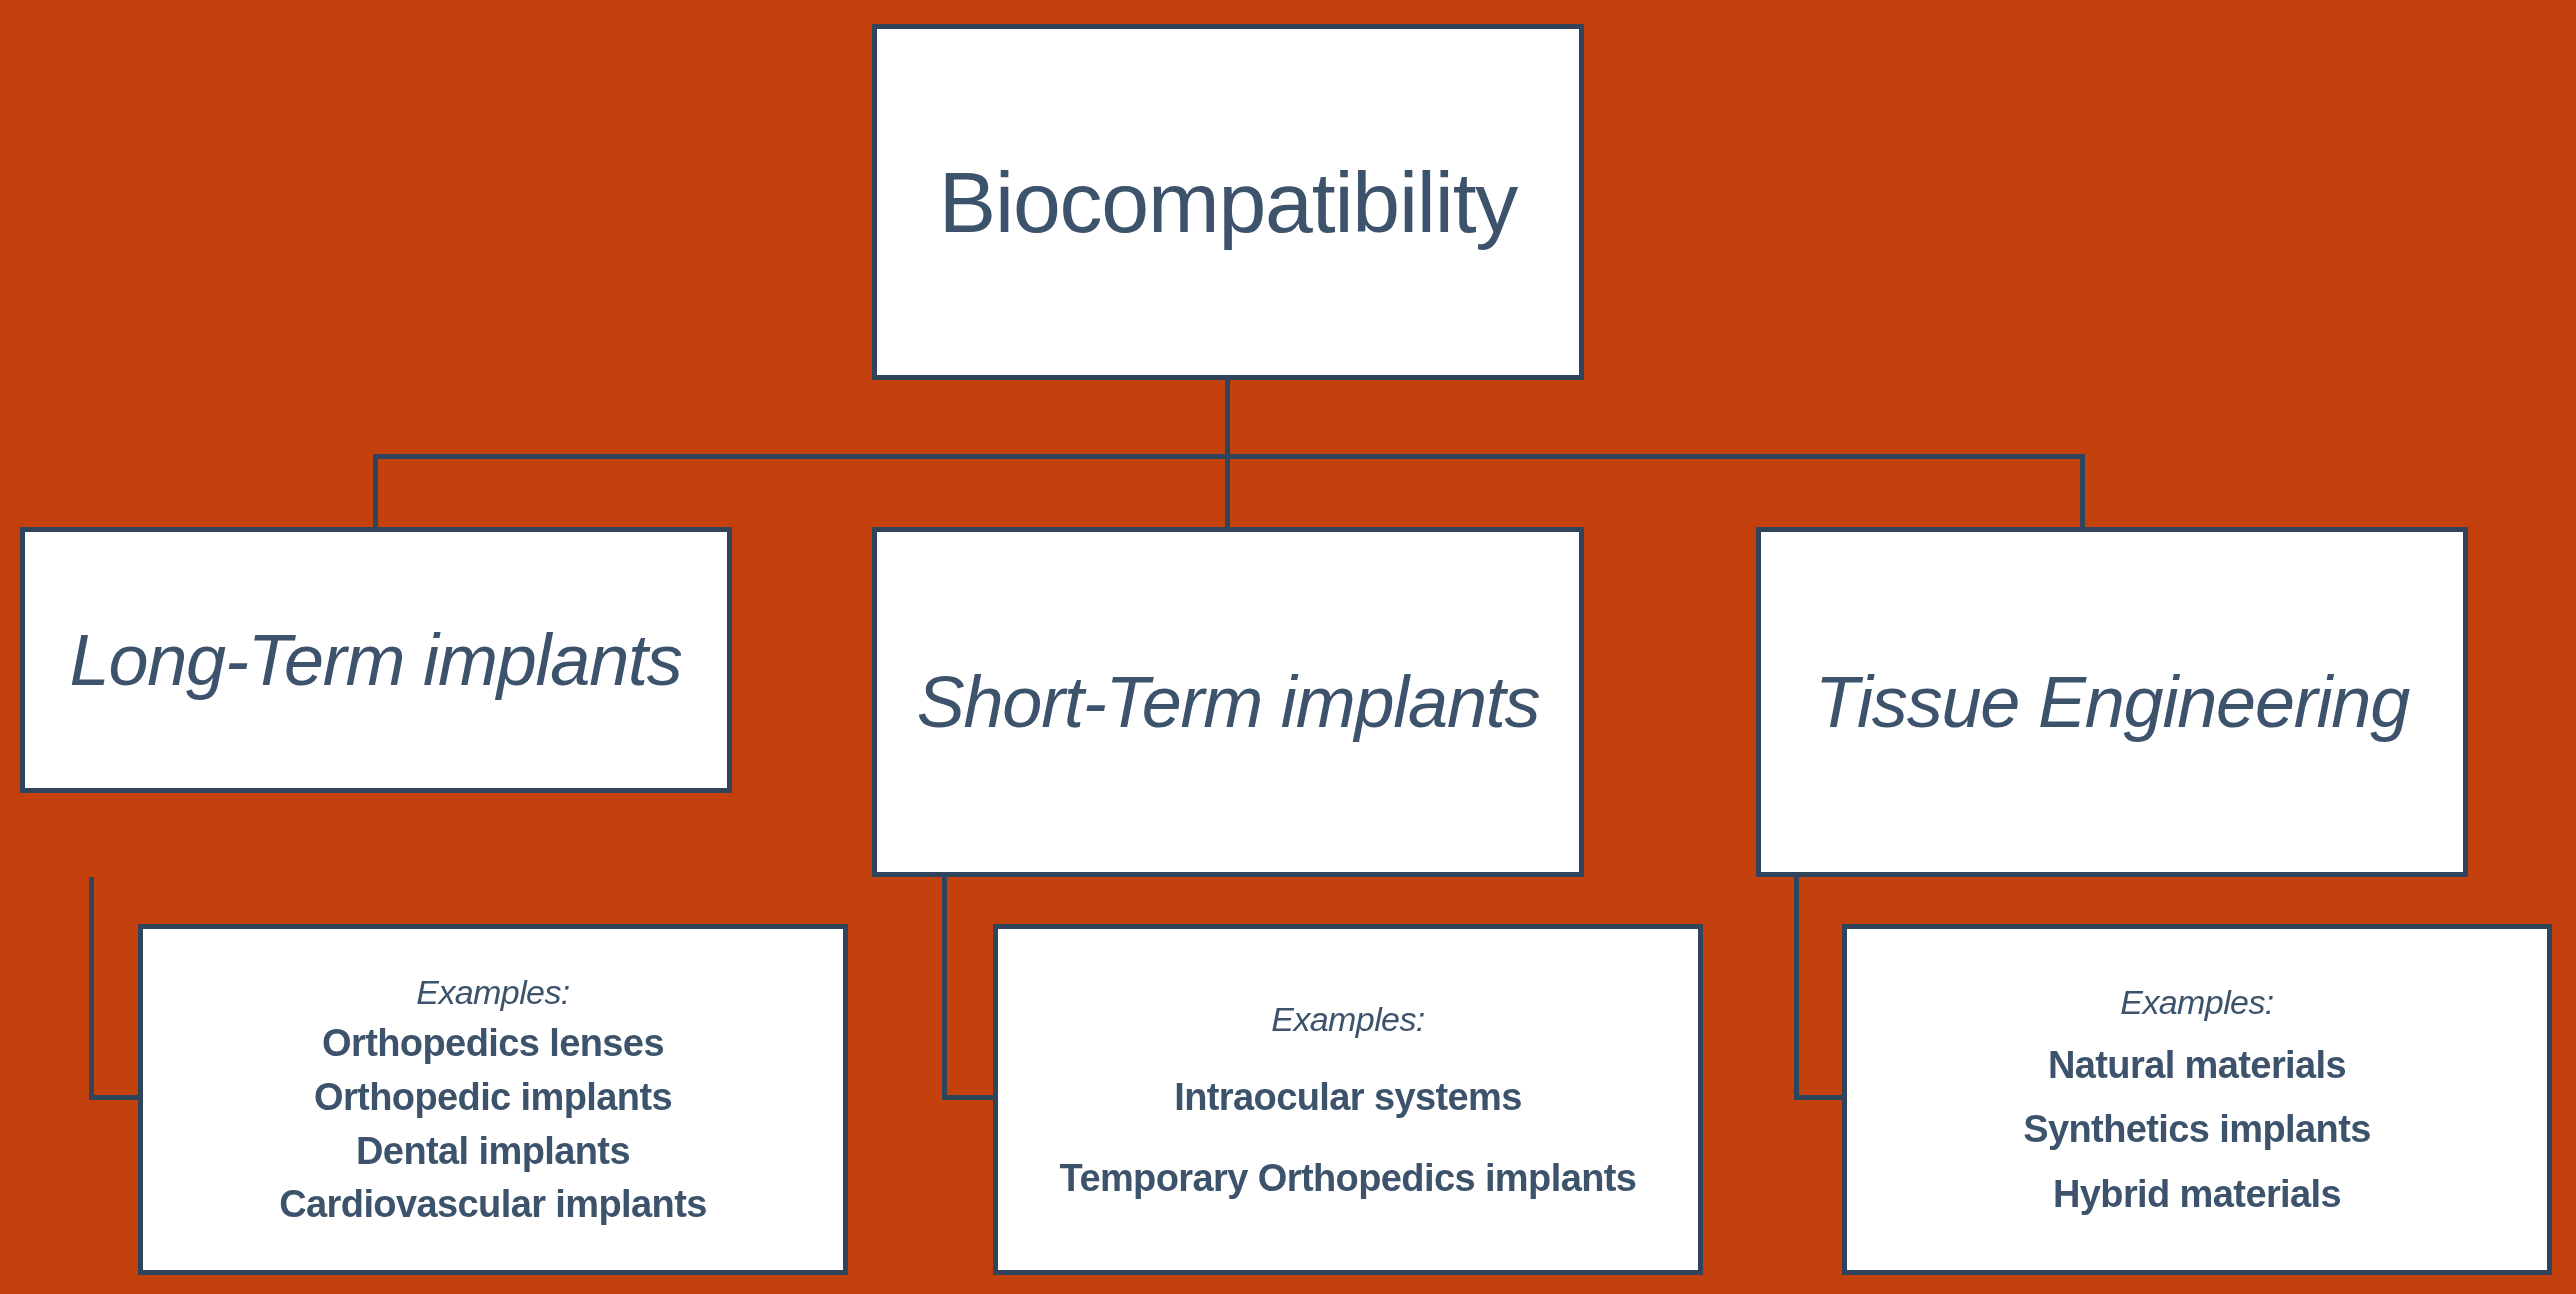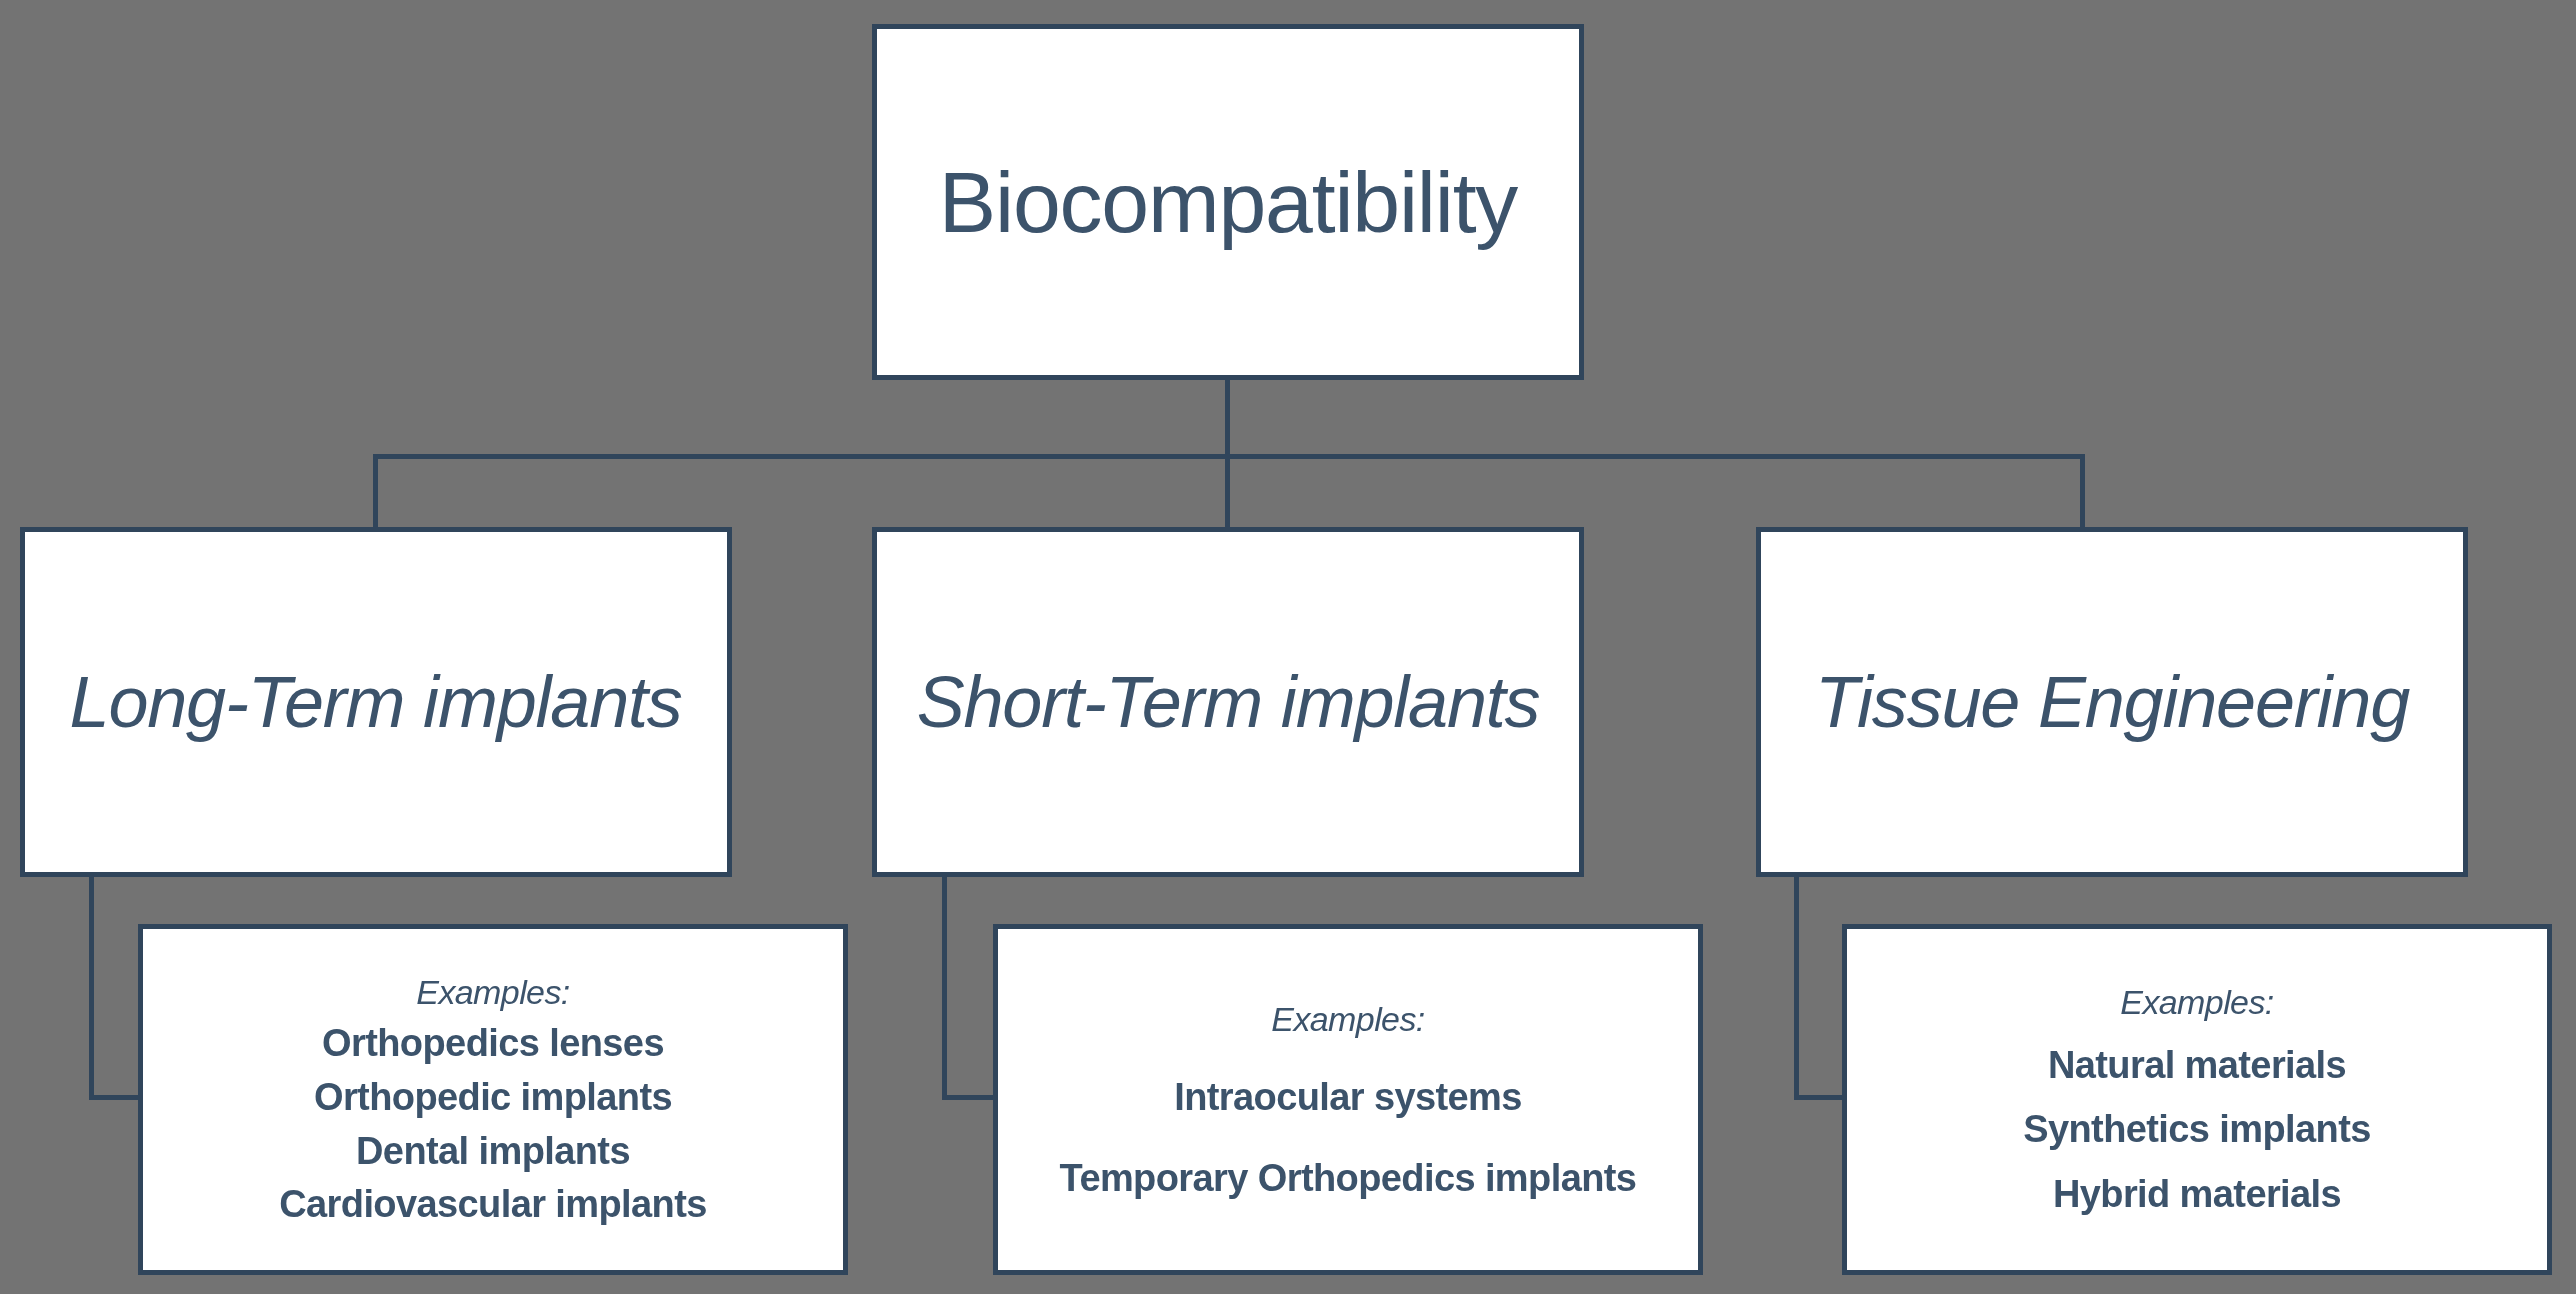--- a/index.html
+++ b/index.html
@@ -4,21 +4,21 @@
 <style>
   html, body {
     margin: 0;
     padding: 0;
     background: #ffffff;
   }
   .canvas {
     position: relative;
     width: 2576px;
     height: 1295px;
-    background: #737373;
+    background: #c2410c;
     font-family: "Liberation Sans", sans-serif;
     overflow: hidden;
   }
   .node {
     position: absolute;
     box-sizing: border-box;
     border: 5.3px solid #30455b;
     background: #ffffff;
     display: flex;
     align-items: center;
@@ -77,21 +77,21 @@
   <div class="line" style="left:89px; top:1095px; width:55px; height:5.3px;"></div>
   <div class="line" style="left:942px; top:877px; width:5.3px; height:223px;"></div>
   <div class="line" style="left:942px; top:1095px; width:56px; height:5.3px;"></div>
   <div class="line" style="left:1794px; top:877px; width:5.3px; height:223px;"></div>
   <div class="line" style="left:1794px; top:1095px; width:53px; height:5.3px;"></div>
 
   <div class="node" style="left:872px; top:24px; width:712px; height:356px;">
     <span class="root-title">Biocompatibility</span>
   </div>
 
-  <div class="node" style="left:19.6px; top:527px; width:712px; height:350px;">
+  <div class="node" style="left:19.6px; top:527px; width:712px; height:266px;">
     <span class="cat-title">Long-Term implants</span>
   </div>
   <div class="node" style="left:872px; top:527px; width:712px; height:350px;text-align:right;">
     <span class="cat-title">Short-Term implants</span>
   </div>
   <div class="node" style="left:1724px; top:527px; width:712px; height:350px;margin-left:32px;">
     <span class="cat-title">Tissue Engineering</span>
   </div>
 
   <div class="node ex-box" style="left:138px; top:924px; width:710px; height:351px;">

